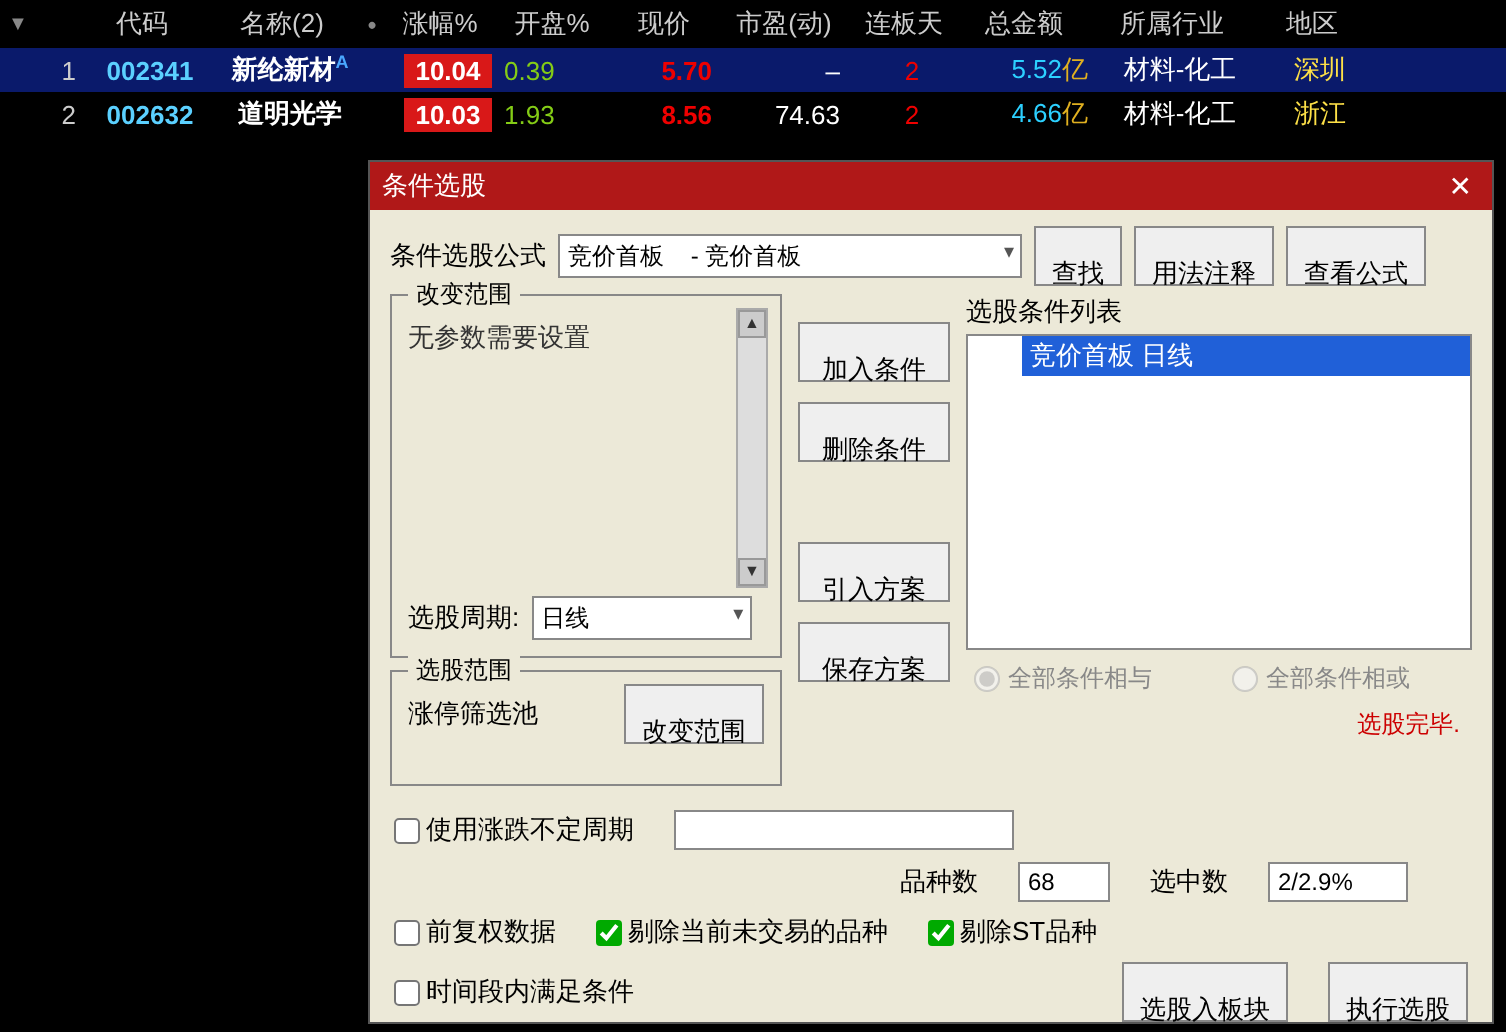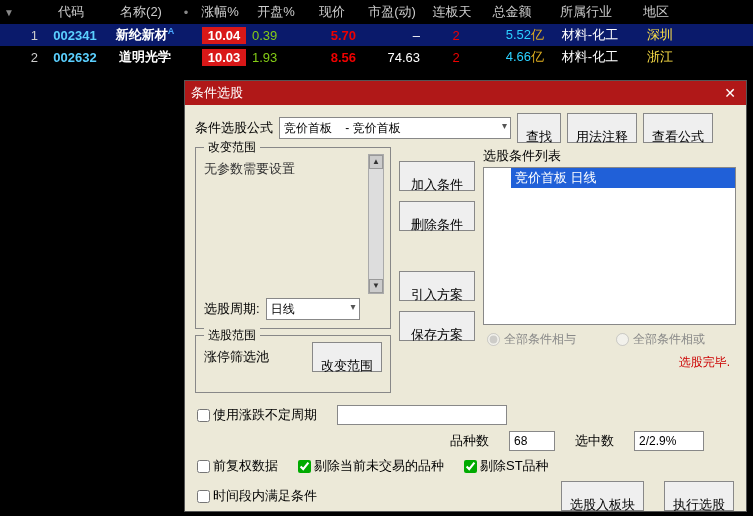--- a/index.html
+++ b/index.html
@@ -39,21 +39,21 @@
 .btn { height: 24px; border: 1px solid #888; background: #efefef; padding: 14px 8px; font-size: 13px; cursor: pointer; }
 
 .mid { display: flex; padding: 0 10px; gap: 8px; }
 .left-col { width: 196px; }
 .fs { border: 1px solid #888; padding: 6px 8px 8px; position: relative; margin-bottom: 6px; }
 .fs-title { position: absolute; top: -9px; left: 8px; background: #ece9d8; padding: 0 4px; font-size: 12px; }
 .param-box { height: 140px; font-size: 13px; color: #333; padding-top: 6px; position: relative; }
 .param-scroll { position: absolute; right: -2px; top: 0; bottom: 0; width: 16px; background: #ddd; border: 1px solid #aaa; }
 .param-scroll .arr { height: 14px; background: #ccc; border: 1px solid #999; font-size: 8px; text-align: center; line-height: 12px; }
 .period-row { display: flex; align-items: center; gap: 6px; margin-top: 4px; }
-.period-row .combo { width: 94px; }
+.period-row .combo { width: 110px; }
 
 .center-col { width: 76px; display: flex; flex-direction: column; gap: 10px; padding-top: 14px; }
 .center-col .btn { width: 100%; }
 
 .right-col { flex: 1; }
 .list-label { font-size: 13px; margin-bottom: 2px; }
 .listbox { width: 100%; height: 158px; background: #fff; border: 1px solid #888; overflow: auto; padding-left: 27px; }
 .list-item { padding: 1px 4px; font-size: 13px; }
 .list-item.sel { background: #2060d8; color: #fff; }
 .radio-row { display: flex; gap: 40px; padding: 6px 4px; font-size: 12px; color: #888; }

